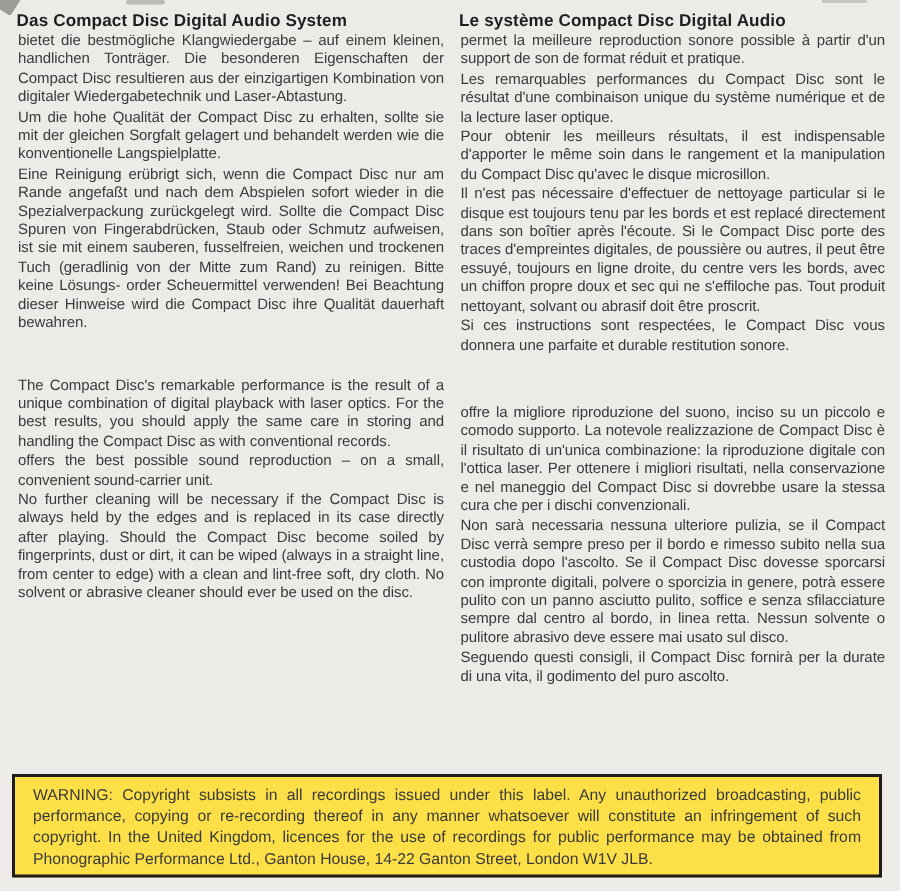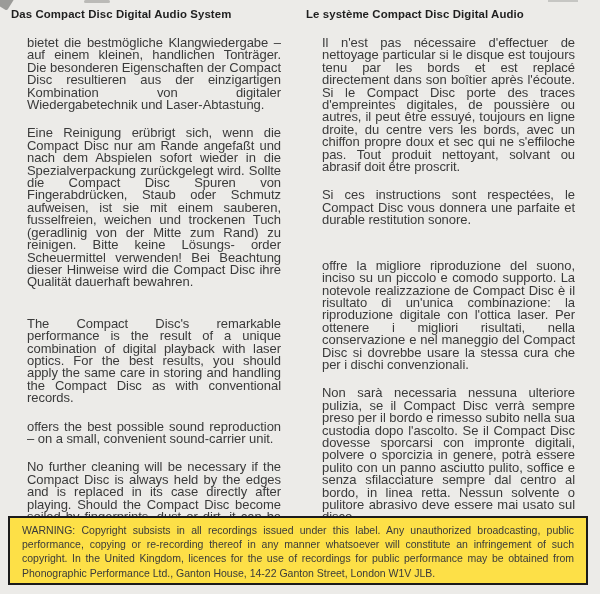--- a/index.html
+++ b/index.html
@@ -49,22 +49,22 @@
   .col-right { left: 306px; width: 285px; }
   .block h2 {
     margin: 0 0 1px 0;
     font-size: 11.4px;
     line-height: 13px;
     font-weight: bold;
     color: #1f1f1f;
     letter-spacing: 0.1px;
   }
   .block p {
-    margin: 16px;
-    font-size: 13px;
+    margin: 1px;
+    font-size: 10px;
     line-height: 12.4px;
     text-align: justify;
     letter-spacing: -0.05px;
     color: #3a3a3a;
   }
   .block p:last-child { text-align-last: left; }
   .block-english { margin-top: 29px; }
   .block-italian { margin-top: 33px; }
   .warning-box {
     position: absolute;
@@ -92,40 +92,45 @@
 <div class="page">
 
   <span class="artifact-corner"></span>
   <span class="artifact-topstreak"></span>
   <span class="artifact-topright"></span>
 
   <div class="col col-left">
     <section class="block block-german">
       <h2>Das Compact Disc Digital Audio System</h2>
       <p>bietet die bestmögliche Klangwiedergabe – auf einem kleinen, handlichen Tonträger. Die besonderen Eigenschaften der Compact Disc resultieren aus der einzigartigen Kombination von digitaler Wiedergabetechnik und Laser-Abtastung.</p>
+      <p>Um die hohe Qualität der Compact Disc zu erhalten, sollte sie mit der gleichen Sorgfalt gelagert und behandelt werden wie die konventionelle Langspielplatte.</p>
       <p>Eine Reinigung erübrigt sich, wenn die Compact Disc nur am Rande angefaßt und nach dem Abspielen sofort wieder in die Spezialverpackung zurückgelegt wird. Sollte die Compact Disc Spuren von Fingerabdrücken, Staub oder Schmutz aufweisen, ist sie mit einem sauberen, fusselfreien, weichen und trockenen Tuch (geradlinig von der Mitte zum Rand) zu reinigen. Bitte keine Lösungs- order Scheuermittel verwenden! Bei Beachtung dieser Hinweise wird die Compact Disc ihre Qualität dauerhaft bewahren.</p>
     </section>
 
     <section class="block block-english">
       <p>The Compact Disc's remarkable performance is the result of a unique combination of digital playback with laser optics. For the best results, you should apply the same care in storing and handling the Compact Disc as with conventional records.</p>
       <p>offers the best possible sound reproduction – on a small, convenient sound-carrier unit.</p>
       <p>No further cleaning will be necessary if the Compact Disc is always held by the edges and is replaced in its case directly after playing. Should the Compact Disc become soiled by fingerprints, dust or dirt, it can be wiped (always in a straight line, from center to edge) with a clean and lint-free soft, dry cloth. No solvent or abrasive cleaner should ever be used on the disc.</p>
     </section>
   </div>
 
   <div class="col col-right">
     <section class="block block-french">
       <h2>Le système Compact Disc Digital Audio</h2>
+      <p>permet la meilleure reproduction sonore possible à partir d'un support de son de format réduit et pratique.</p>
+      <p>Les remarquables performances du Compact Disc sont le résultat d'une combinaison unique du système numérique et de la lecture laser optique.</p>
+      <p>Pour obtenir les meilleurs résultats, il est indispensable d'apporter le même soin dans le rangement et la manipulation du Compact Disc qu'avec le disque microsillon.</p>
       <p>Il n'est pas nécessaire d'effectuer de nettoyage particular si le disque est toujours tenu par les bords et est replacé directement dans son boîtier après l'écoute. Si le Compact Disc porte des traces d'empreintes digitales, de poussière ou autres, il peut être essuyé, toujours en ligne droite, du centre vers les bords, avec un chiffon propre doux et sec qui ne s'effiloche pas. Tout produit nettoyant, solvant ou abrasif doit être proscrit.</p>
       <p>Si ces instructions sont respectées, le Compact Disc vous donnera une parfaite et durable restitution sonore.</p>
     </section>
 
     <section class="block block-italian">
       <p>offre la migliore riproduzione del suono, inciso su un piccolo e comodo supporto. La notevole realizzazione de Compact Disc è il risultato di un'unica combinazione: la riproduzione digitale con l'ottica laser. Per ottenere i migliori risultati, nella conservazione e nel maneggio del Compact Disc si dovrebbe usare la stessa cura che per i dischi convenzionali.</p>
       <p>Non sarà necessaria nessuna ulteriore pulizia, se il Compact Disc verrà sempre preso per il bordo e rimesso subito nella sua custodia dopo l'ascolto. Se il Compact Disc dovesse sporcarsi con impronte digitali, polvere o sporcizia in genere, potrà essere pulito con un panno asciutto pulito, soffice e senza sfilacciature sempre dal centro al bordo, in linea retta. Nessun solvente o pulitore abrasivo deve essere mai usato sul disco.</p>
+      <p>Seguendo questi consigli, il Compact Disc fornirà per la durate di una vita, il godimento del puro ascolto.</p>
     </section>
   </div>
 
   <div class="warning-box">
     <p>WARNING: Copyright subsists in all recordings issued under this label. Any unauthorized broadcasting, public performance, copying or re-recording thereof in any manner whatsoever will constitute an infringement of such copyright. In the United Kingdom, licences for the use of recordings for public performance may be obtained from Phonographic Performance Ltd., Ganton House, 14-22 Ganton Street, London W1V JLB.</p>
   </div>
 
 </div>
 
 </body></html>

